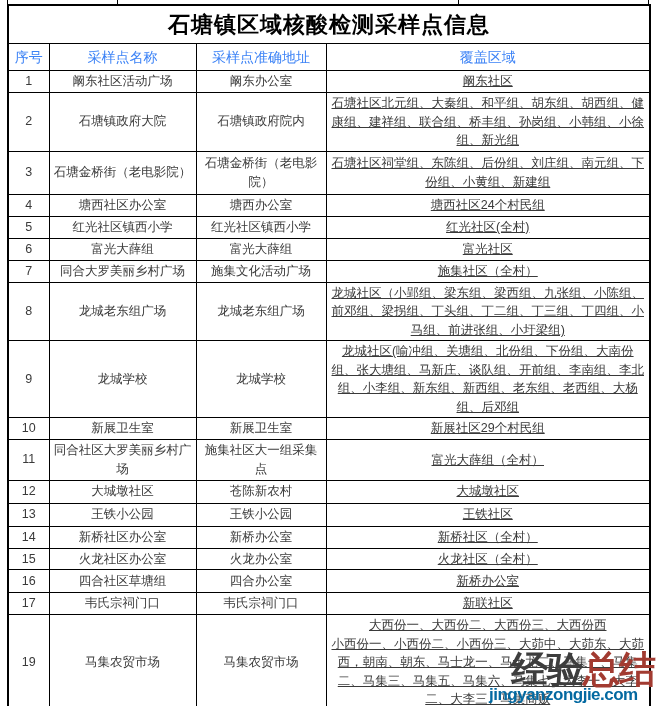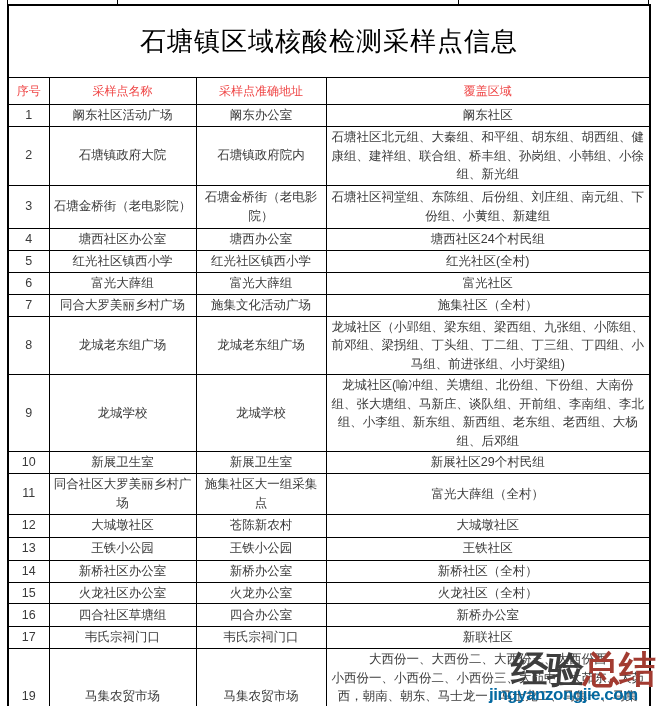--- a/index.html
+++ b/index.html
@@ -28,31 +28,31 @@
   td,th{
     border:1px solid #000;
     text-align:center;
     vertical-align:middle;
     padding:1px 4px;
     color:#3a3a3a;
     font-size:12.5px;
     line-height:1.5;
     overflow:hidden;
   }
-  td.area{line-height:1.48;}
+  td.area{line-height:1.48;text-decoration:underline;}
   tr.title-row td{
-    font-size:26px;
-    font-weight:normal;
+    font-size:22px;
+    font-weight:bold;
     color:#000;
     letter-spacing:1px;
-    padding:16px 0;
+    padding:2px 0;
   }
   tr.header-row td{
-    font-size:12px;
-    color:#ef4444;
+    font-size:14px;
+    color:#3b82f6;
     padding:2px 4px;
   }
   .pre{white-space:pre-line;}
 
   .watermark{
     position:absolute;
     left:489px;top:651px;
     width:166px;
     text-align:left;
     pointer-events:none;

